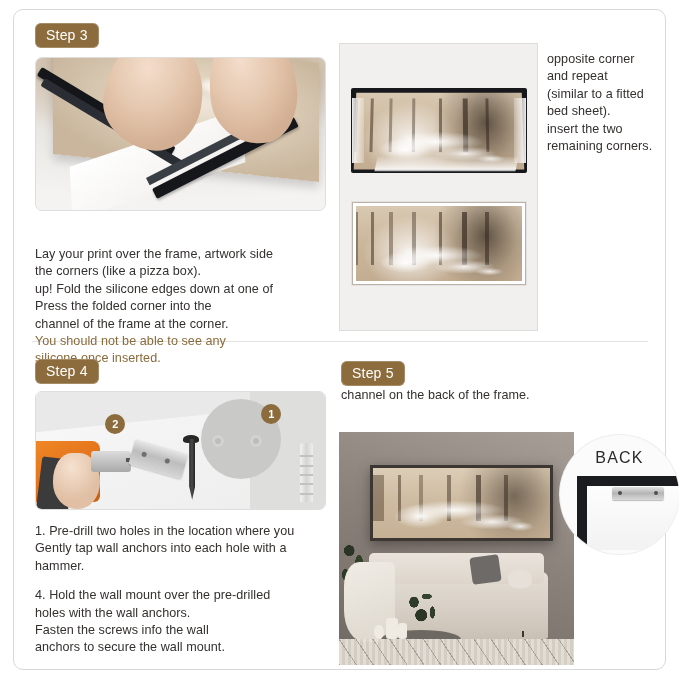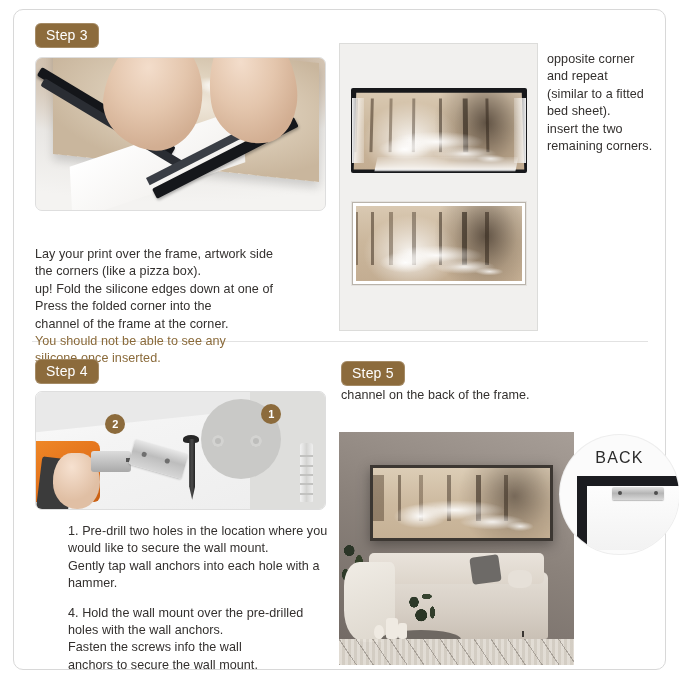--- a/index.html
+++ b/index.html
@@ -371,21 +371,21 @@
     background: linear-gradient(90deg, #f2f2f2, #d4d4d2, #efefef);
     border-radius: 3px 3px 1px 1px;
   }
   .p4-anchor span {
     position: absolute;
     left: 0; right: 0;
     height: 2px;
     background: #c2c2c0;
   }
 
-  #step4-text { left: 21px; top: 513px; width: 295px; margin-left: 33px; }
+  #step4-text { left: 21px; top: 513px; width: 295px; }
 
   
   #step5-badge { left: 327px; top: 351px; }
   #step5-text { left: 327px; top: 377px; width: 306px; }
 
   #step5-photo {
     position: absolute;
     left: 325px; top: 422px;
     width: 235px; height: 233px;
     overflow: hidden;
@@ -665,21 +665,20 @@
       <span style="top:20%"></span>
       <span style="top:36%"></span>
       <span style="top:52%"></span>
       <span style="top:68%"></span>
       <span style="top:84%"></span>
     </div>
   </div>
 
   <div class="body-text" id="step4-text">
     <p>1. Pre-drill two holes in the location where you</p>
-    <p>would like to secure the wall mount.</p>
     <p>Gently tap wall anchors into each hole with a</p>
     <p>hammer.</p>
     <p class="gap">4. Hold the wall mount over the pre-drilled</p>
     <p>holes with the wall anchors.</p>
     <p>Fasten the screws info the wall</p>
     <p>anchors to secure the wall mount.</p>
   </div>
 
   <div class="badge" id="step5-badge">Step 5</div>
 

